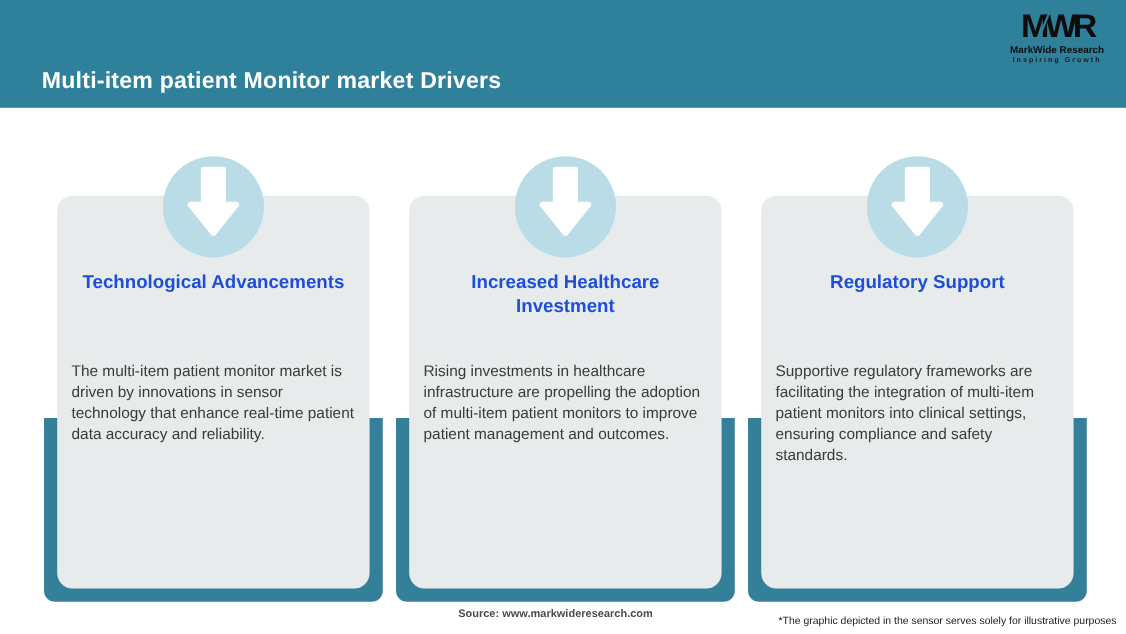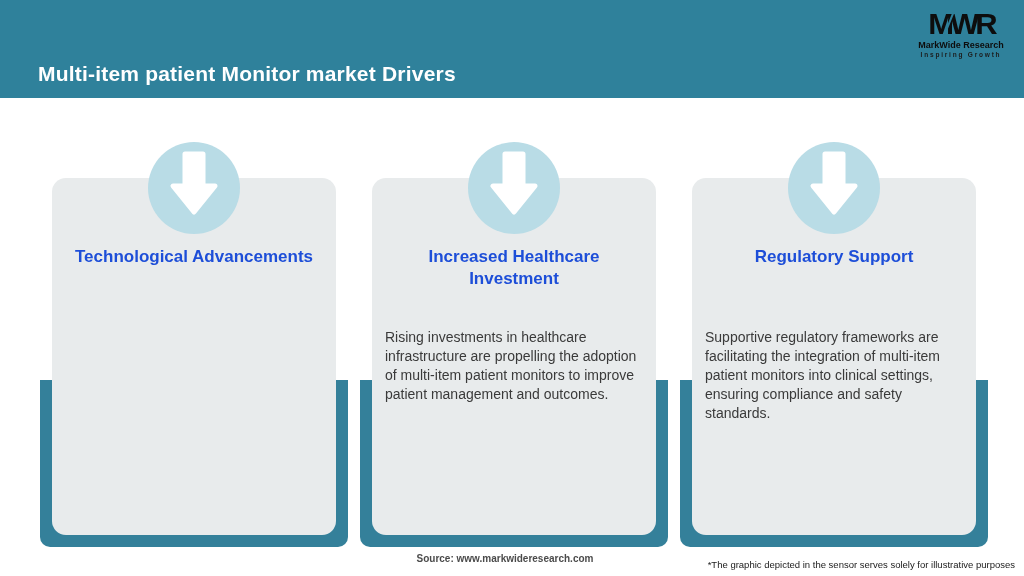--- a/index.html
+++ b/index.html
@@ -158,20 +158,24 @@
       </div>
       <div class="logo-name">MarkWide Research</div>
       <div class="logo-tagline">Inspiring Growth</div>
     </div>
   </div>
 
   <div class="group group-1">
     <div class="backing"></div>
     <div class="card">
       <div class="card-title">Technological Advancements</div>
+      <div class="card-body">The multi-item patient monitor market is
+driven by innovations in sensor
+technology that enhance real-time patient
+data accuracy and reliability.</div>
     </div>
     <div class="circle">
       <svg width="92" height="92" viewBox="0 0 92 92">
         <polygon points="37,12 55,12 55,44 67,44 46,70 25,44 37,44" fill="#ffffff" stroke="#ffffff" stroke-width="5" stroke-linejoin="round"></polygon>
       </svg>
     </div>
   </div>
 
   <div class="group group-3">
     <div class="backing"></div>

